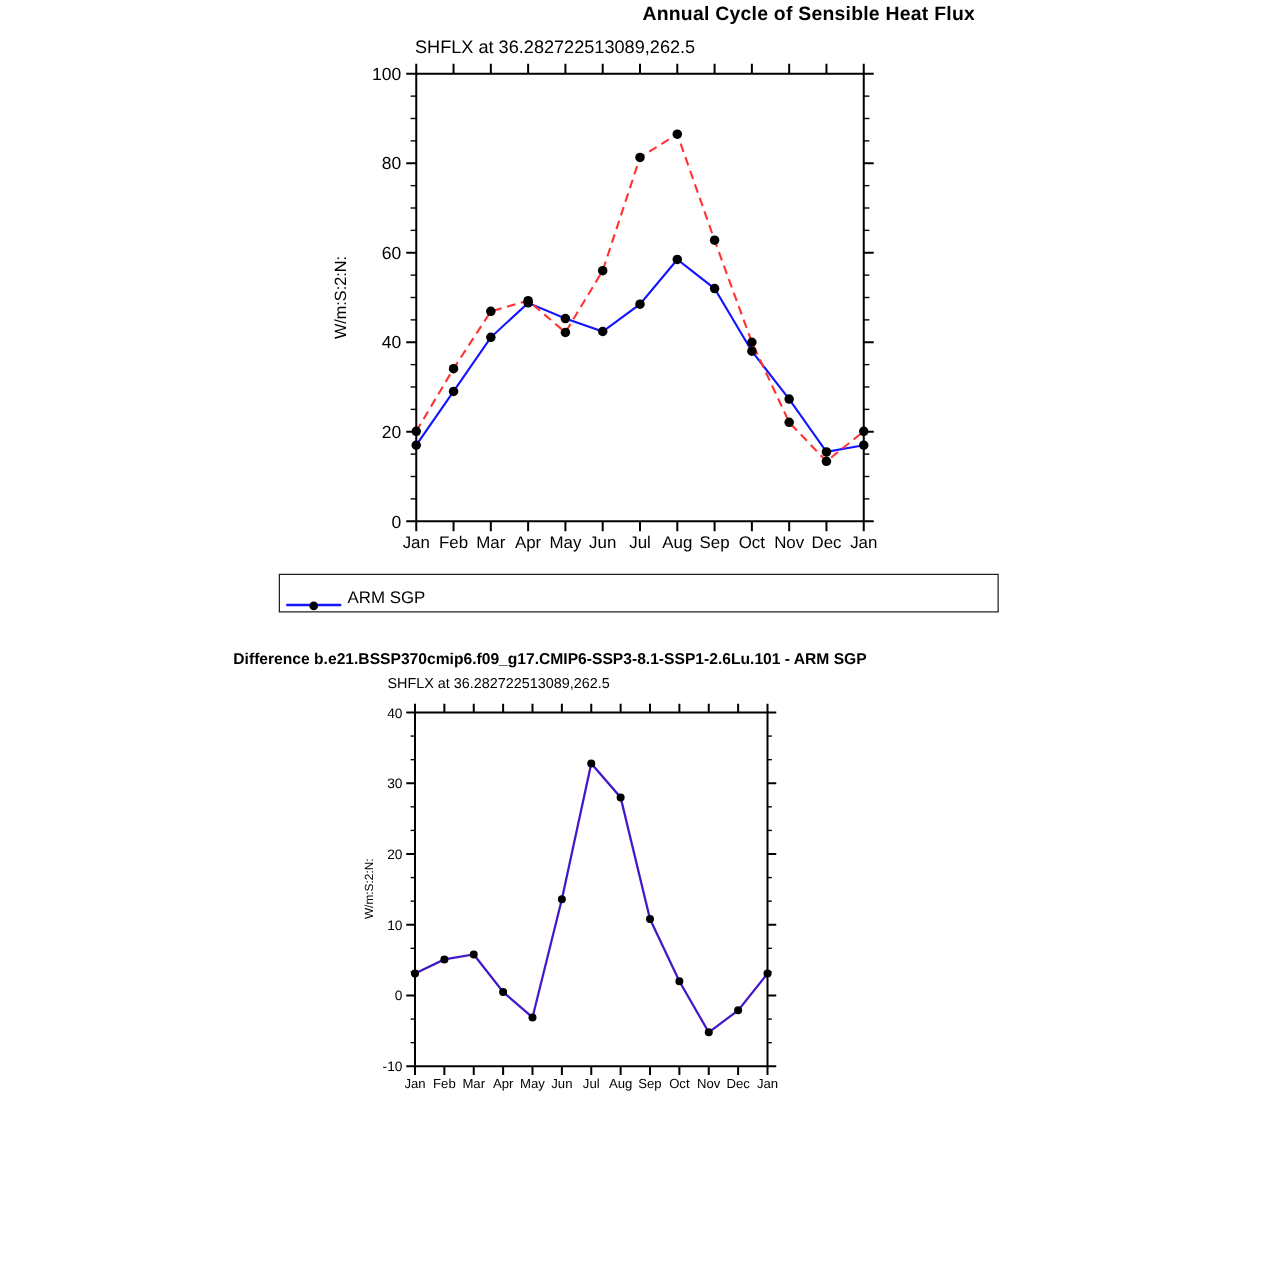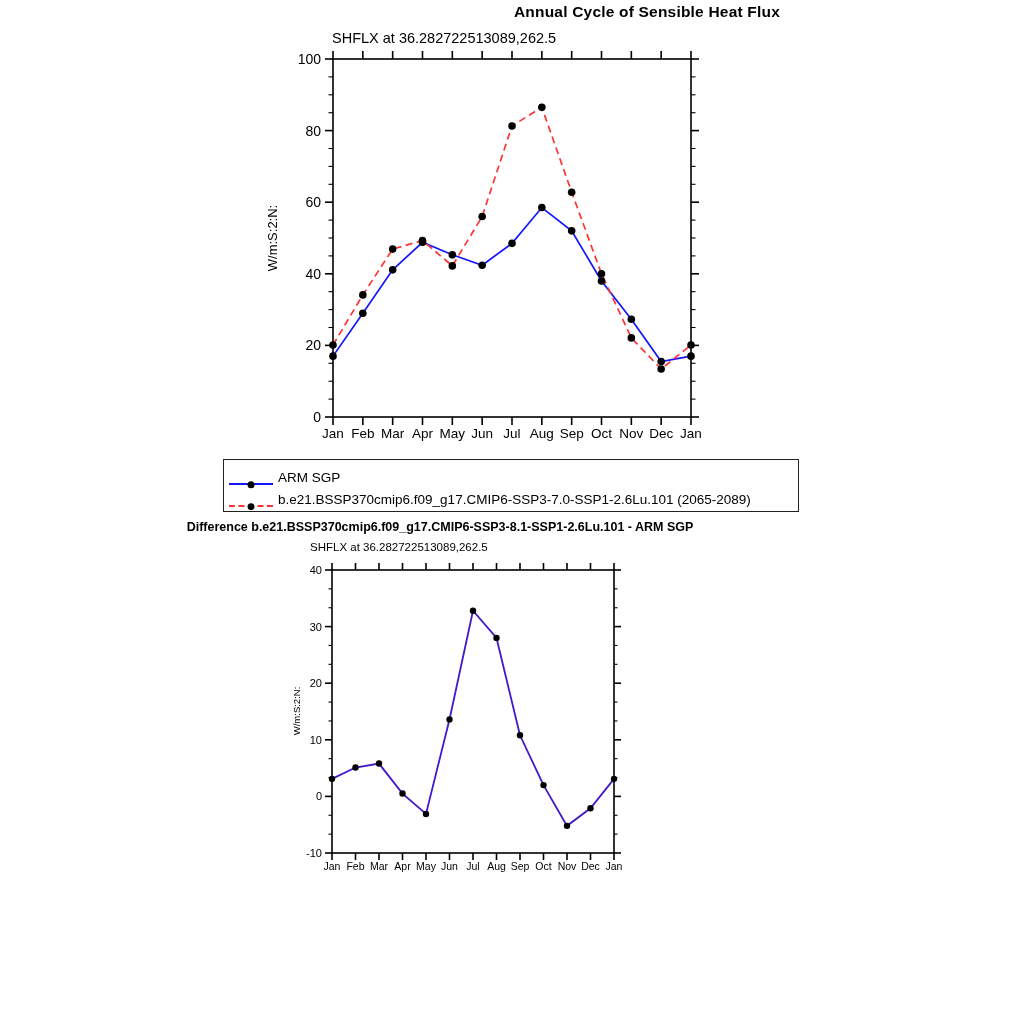--- a/index.html
+++ b/index.html
@@ -262,23 +262,17 @@
     </g>
   </svg>
 
 <div class="legend">
   <div class="lrow">
     <span class="lsample solid">
         <span class="ldot"></span>
       </span>
     <span class="llabel">ARM SGP</span>
   </div>
-  <div class="lrow">
-    <span class="lsample dashed">
-        <span class="ldot"></span>
-      </span>
-    <span class="llabel">b.e21.BSSP370cmip6.f09_g17.CMIP6-SSP3-7.0-SSP1-2.6Lu.101 (2065-2089)</span>
-  </div>
 </div>
 
 <div class="t2">Difference b.e21.BSSP370cmip6.f09_g17.CMIP6-SSP3-8.1-SSP1-2.6Lu.101 - ARM SGP</div>
 <div class="st2">SHFLX at 36.282722513089,262.5</div>
 <div class="yl2">W/m:S:2:N:</div>
 
 </body></html>

